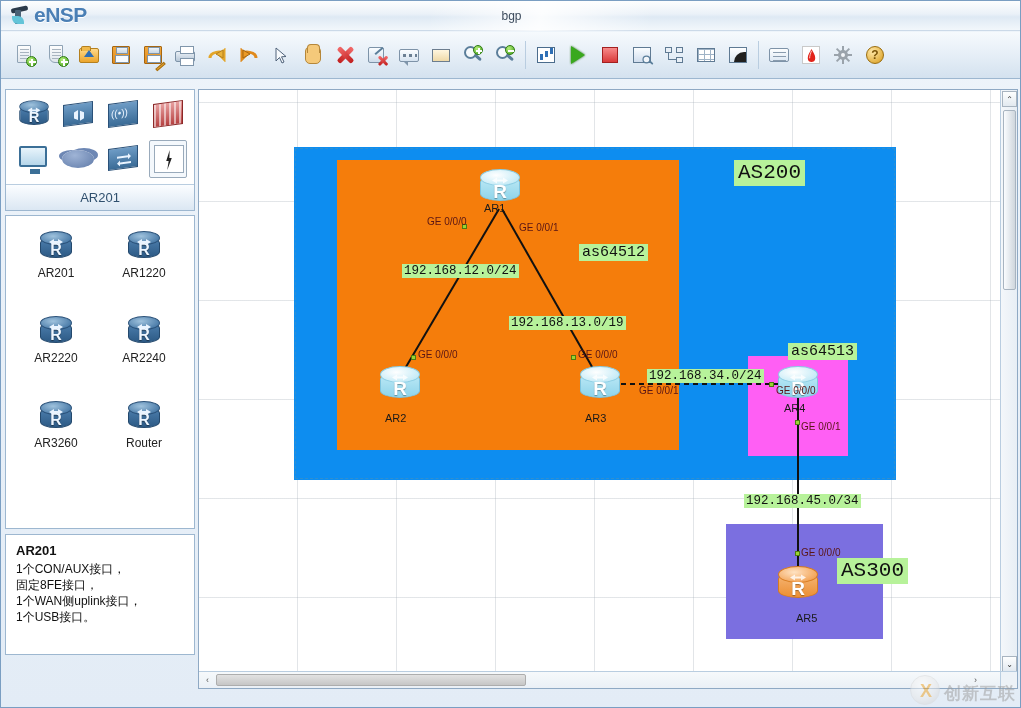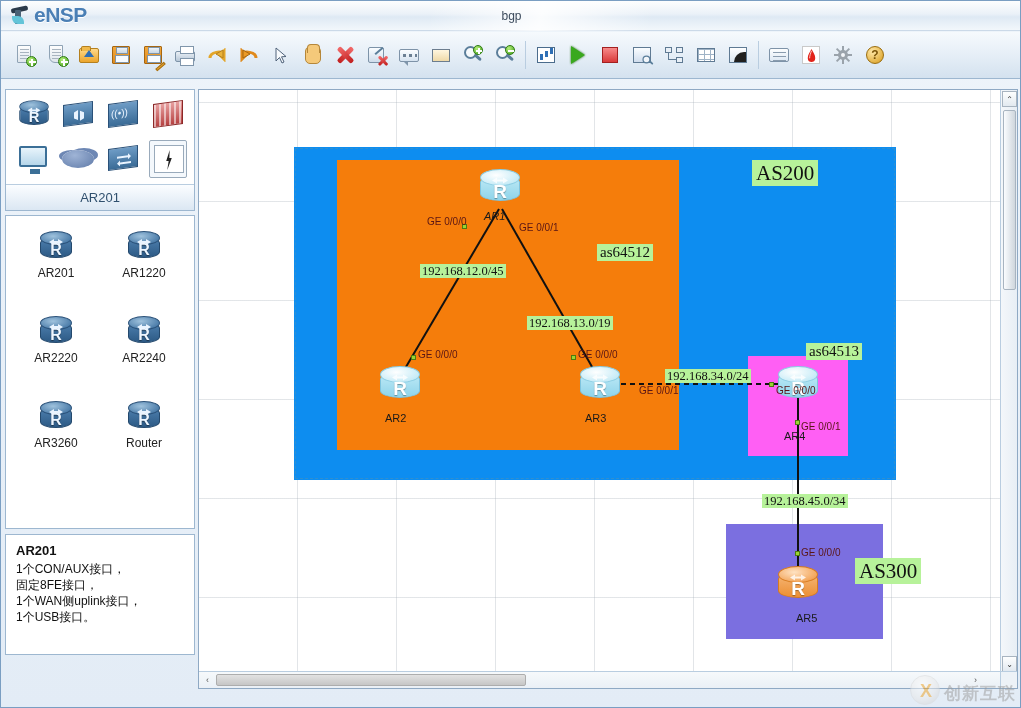--- a/index.html
+++ b/index.html
@@ -349,22 +349,22 @@
   
   .zone { position:absolute; }
   .zone.sel-dash { outline:1px dashed #2f8fd0; outline-offset:-2px; }
   .zone-as200 { left:95px; top:57px; width:602px; height:333px; background:#0d8df0; }
   .zone-as64512 { left:138px; top:70px; width:342px; height:290px; background:#f57d0b; }
   .zone-as64513 { left:549px; top:266px; width:100px; height:100px; background:#ff5ff4; }
   .zone-as300 { left:527px; top:434px; width:157px; height:115px; background:#7b6fe0; }
 
   .zlabel {
     position:absolute; background:#b7f29a; color:#111;
-    font-family:Liberation Serif, serif;
-    white-space:nowrap; line-height:1.15;margin-left:18px;
+    font-family:Liberation Mono, monospace;
+    white-space:nowrap; line-height:1.15;
   }
   .zlabel.big { font-size:21px; padding:1px 4px; letter-spacing:0px;}
   .zlabel.mid { font-size:15px; padding:0px 3px; }
   .zlabel.net { font-size:12.5px; padding:0px 2px; }
 
   .router {
     position:absolute; width:46px; height:46px;
   }
   .router .body {
     position:absolute; left:3px; top:10px; width:40px; height:26px;
@@ -854,36 +854,36 @@
       <div class="zlabel big" style="left:638px; top:468px;">AS300</div>
 
       <div class="link" style="left:300px; top:118px; width:197px; transform: rotate(120.5deg);"></div>
 
       <div class="link" style="left:303px; top:118px; width:196px; transform: rotate(60.3deg);"></div>
 
       <div class="link dashed" style="left:404px; top:293px; width:195px;"></div>
 
       <div class="link" style="left:599px; top:300px; width:192px; transform: rotate(90deg);"></div>
 
-      <div class="zlabel net" style="left:203px; top:174px;">192.168.12.0/45</div>
+      <div class="zlabel net" style="left:203px; top:174px;">192.168.12.0/24</div>
       <div class="zlabel net" style="left:310px; top:226px;">192.168.13.0/19</div>
       <div class="zlabel net" style="left:448px; top:279px;">192.168.34.0/24</div>
       <div class="zlabel net" style="left:545px; top:404px;">192.168.45.0/34</div>
 
       <div class="router cyan" style="left:278px; top:75px;">
         <div class="body"></div>
           <div class="top"></div>
         <div class="arrows">
           <svg viewBox="0 0 20 11">
               <path d="M2 5.5 L7 2.5 L7 4.5 L13 4.5 L13 2.5 L18 5.5 L13 8.5 L13 6.5 L7 6.5 L7 8.5 Z" fill="#ffffff" opacity=".85"></path>
             </svg>
         </div>
         <div class="rchar">R</div>
       </div>
-      <div class="rname" style="left:285px; top:120px;font-style:italic;">AR1</div>
+      <div class="rname" style="left:285px; top:112px;">AR1</div>
       <div class="ifdot" style="left:263px; top:134px;"></div>
       <div class="iflabel" style="left:228px; top:126px;">GE 0/0/0</div>
       <div class="iflabel" style="left:320px; top:132px;">GE 0/0/1</div>
 
       <div class="router cyan" style="left:178px; top:272px;">
         <div class="body"></div>
           <div class="top"></div>
         <div class="arrows">
           <svg viewBox="0 0 20 11">
               <path d="M2 5.5 L7 2.5 L7 4.5 L13 4.5 L13 2.5 L18 5.5 L13 8.5 L13 6.5 L7 6.5 L7 8.5 Z" fill="#ffffff" opacity=".85"></path>
@@ -913,21 +913,21 @@
       <div class="router cyan" style="left:576px; top:272px;">
         <div class="body"></div>
           <div class="top"></div>
         <div class="arrows">
           <svg viewBox="0 0 20 11">
               <path d="M2 5.5 L7 2.5 L7 4.5 L13 4.5 L13 2.5 L18 5.5 L13 8.5 L13 6.5 L7 6.5 L7 8.5 Z" fill="#ffffff" opacity=".85"></path>
             </svg>
         </div>
         <div class="rchar">R</div>
       </div>
-      <div class="rname" style="left:585px; top:340px;">AR4</div>
+      <div class="rname" style="left:585px; top:312px;">AR4</div>
       <div class="ifdot" style="left:570px; top:292px;"></div>
       <div class="iflabel" style="left:577px; top:295px;">GE 0/0/0</div>
       <div class="ifdot" style="left:596px; top:330px;"></div>
       <div class="iflabel" style="left:602px; top:331px;">GE 0/0/1</div>
 
       <div class="router orange" style="left:576px; top:472px;">
         <div class="body"></div>
           <div class="top"></div>
         <div class="arrows">
           <svg viewBox="0 0 20 11">

